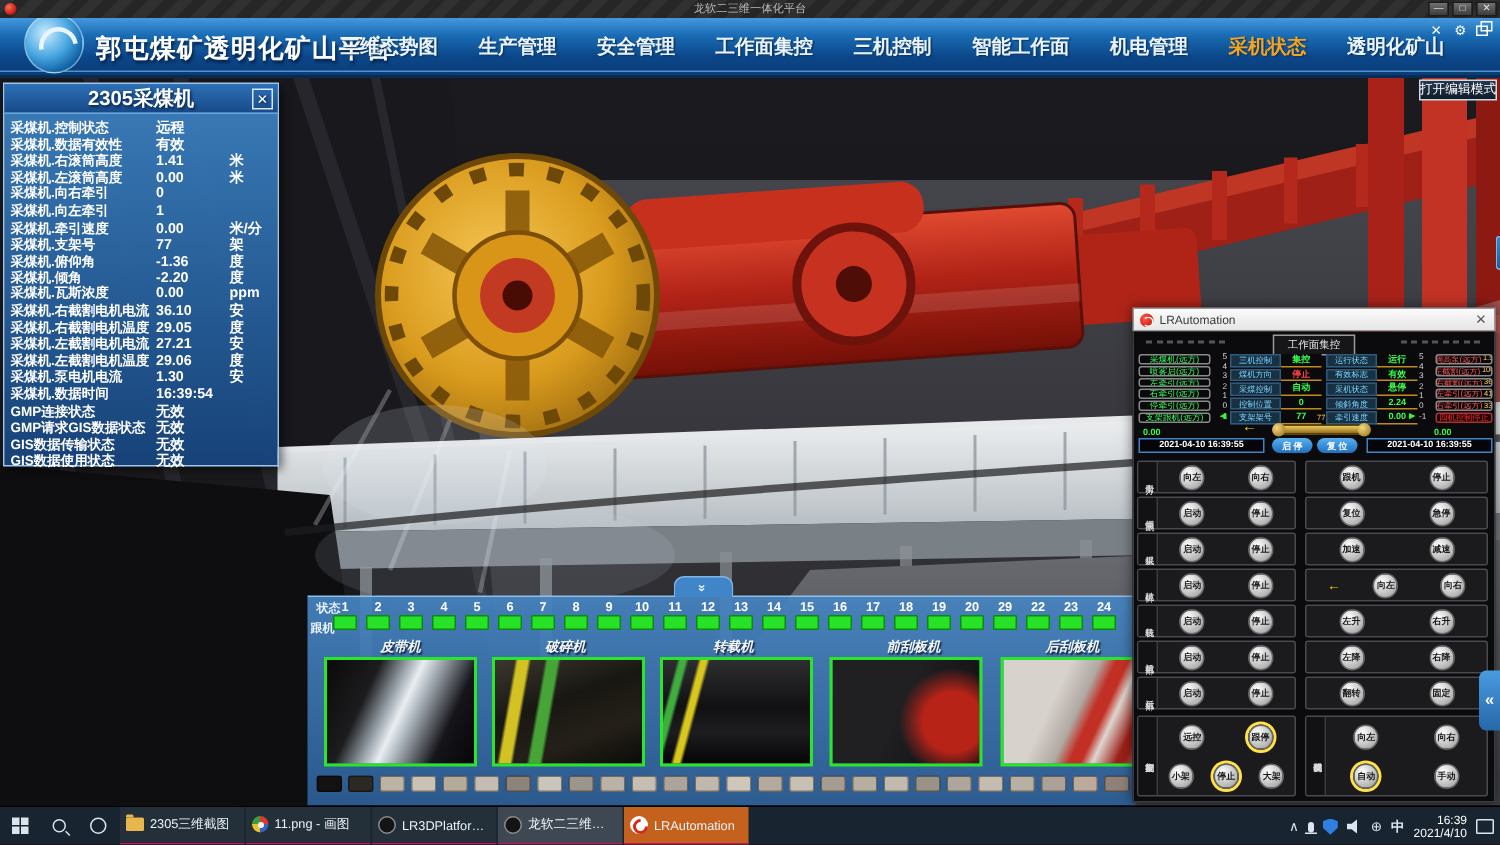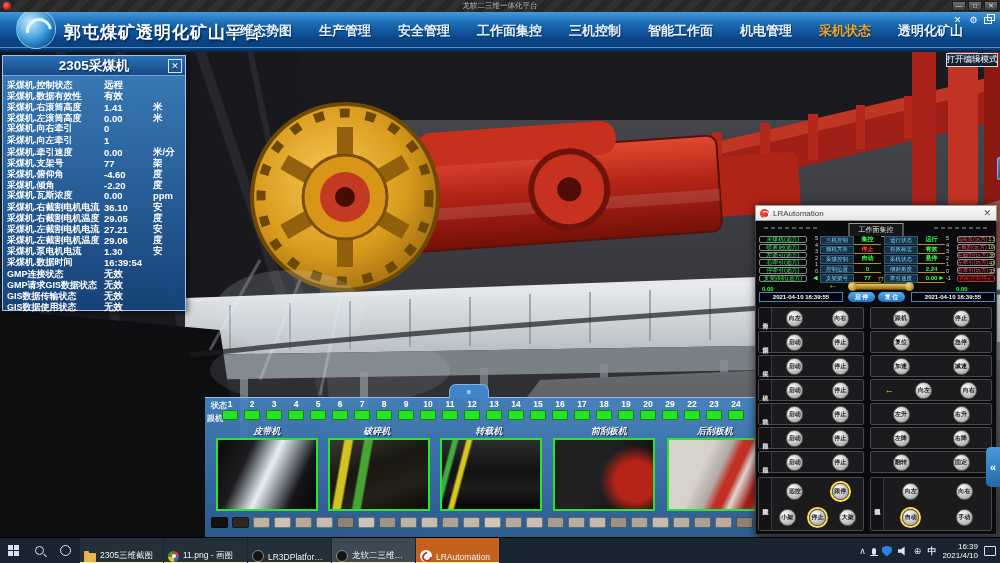--- a/index.html
+++ b/index.html
@@ -167,22 +167,22 @@
   
   .taskbar{position:absolute;left:0;top:537px;width:1000px;height:26px;z-index:40;background:#18242f;
     border-top:1px solid #000;display:flex;align-items:center;}
   .tb-sys{width:26px;height:26px;display:flex;align-items:center;justify-content:center;cursor:pointer;}
   .wgrid{display:grid;grid-template-columns:5px 5px;grid-template-rows:5px 5px;gap:1px;}
   .wgrid i{background:#d9e4ee;display:block;}
   .srch{position:relative;width:9px;height:9px;border:1.4px solid #d9e4ee;border-radius:50%;}
   .srch::after{content:'';position:absolute;left:7px;top:8px;width:4px;height:1.4px;background:#d9e4ee;transform:rotate(45deg);}
   .cort{width:11px;height:11px;border:1.4px solid #d9e4ee;border-radius:50%;}
   .apps{display:flex;height:26px;margin-left:2px;}
-  .app{width:83px;height:26px;display:flex;align-items:flex-end;gap:4px;padding:0 4px;margin-right:1px;
-    background:rgba(255,255,255,.05);border-bottom:2px solid #fef9c3;cursor:pointer;}
+  .app{width:83px;height:26px;display:flex;align-items:center;gap:4px;padding:0 4px;margin-right:1px;
+    background:rgba(255,255,255,.05);border-bottom:2px solid #be185d;cursor:pointer;}
   .app.active{background:rgba(255,255,255,.17);}
   .app.orange{background:#c4611c;}
   .app-label{font-size:8.5px;color:#eef3f8;white-space:nowrap;overflow:hidden;text-overflow:ellipsis;}
   .app-ico{flex:0 0 auto;position:relative;}
   .app-ico.folder{width:12px;height:9px;background:#e8b64c;border-radius:1px;}
   .app-ico.folder::before{content:'';position:absolute;left:0;top:-2px;width:5px;height:2px;background:#e8b64c;border-radius:1px 1px 0 0;}
   .app-ico.paint{width:11px;height:11px;border-radius:50%;background:conic-gradient(#d93a2a 0 25%,#3a62c4 0 50%,#e8c22c 0 75%,#3d9a3d 0);}
   .app-ico.paint::after{content:'';position:absolute;left:3.5px;top:3.5px;width:4px;height:4px;border-radius:50%;background:#f4f4f4;}
   .app-ico.unreal{width:12px;height:12px;border-radius:50%;background:#141414;border:1px solid #8a8a8a;
     color:#fff;font-size:8px;font-weight:bold;display:flex;align-items:center;justify-content:center;}
@@ -415,21 +415,21 @@
         </div>
 
         <div class="lp-row">
           <span class="lp-label">采煤机.支架号</span>
           <span class="lp-val">77</span>
           <span class="lp-unit">架</span>
         </div>
 
         <div class="lp-row">
           <span class="lp-label">采煤机.俯仰角</span>
-          <span class="lp-val">-4.60</span>
+          <span class="lp-val">-1.36</span>
           <span class="lp-unit">度</span>
         </div>
 
         <div class="lp-row">
           <span class="lp-label">采煤机.倾角</span>
           <span class="lp-val">-2.20</span>
           <span class="lp-unit">度</span>
         </div>
 
         <div class="lp-row">

